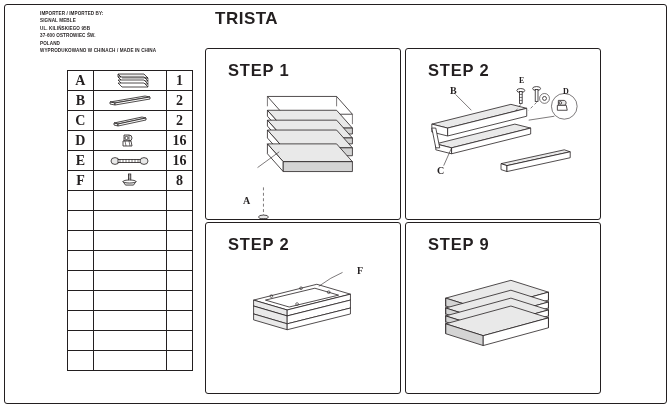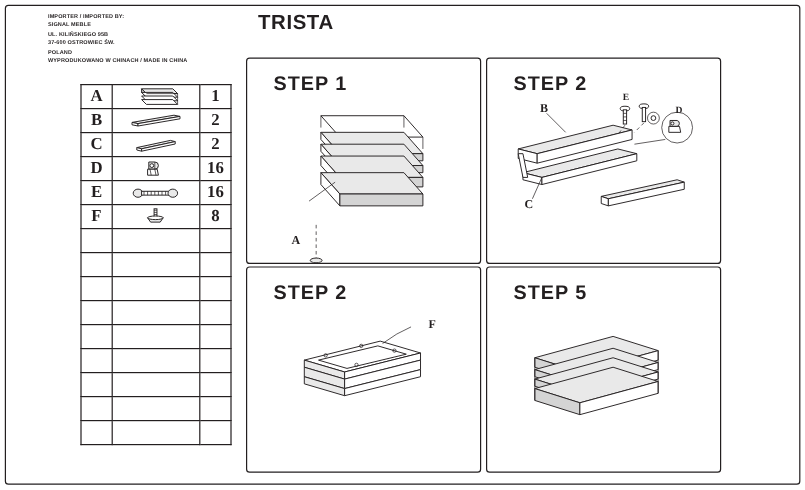--- a/index.html
+++ b/index.html
@@ -402,21 +402,21 @@
       <circle class="ln-thin" cx="124" cy="70" r="1.4"></circle>
       <circle class="ln-thin" cx="92" cy="82" r="1.4"></circle>
 
       <line class="ln-thin" x1="126" y1="56" x2="114" y2="64"></line>
       <line class="ln-thin" x1="126" y1="56" x2="138" y2="50"></line>
     </svg>
     <div class="callout" style="left:151px; top:42px;">F</div>
   </div>
 
   <div class="panel" id="panel-4">
-    <div class="step-label">STEP 5</div>
+    <div class="step-label">STEP 9</div>
     <svg class="art" viewBox="0 0 196 172">
 
       <polygon class="fill-g" points="40,76 106,58 144,70 78,88"></polygon>
       <polygon class="fill-d" points="40,76 78,88 78,96 40,84"></polygon>
       <polygon class="fill-w" points="78,88 144,70 144,78 78,96"></polygon>
       <polygon class="fill-g" points="40,86 78,98 144,80 106,68"></polygon>
       <polygon class="fill-d" points="40,86 78,98 78,104 40,92"></polygon>
       <polygon class="fill-w" points="78,98 144,80 144,86 78,104"></polygon>
       <polygon class="fill-g" points="40,94 78,106 144,88 106,76"></polygon>
       <polygon class="fill-d" points="40,94 78,106 78,112 40,100"></polygon>

